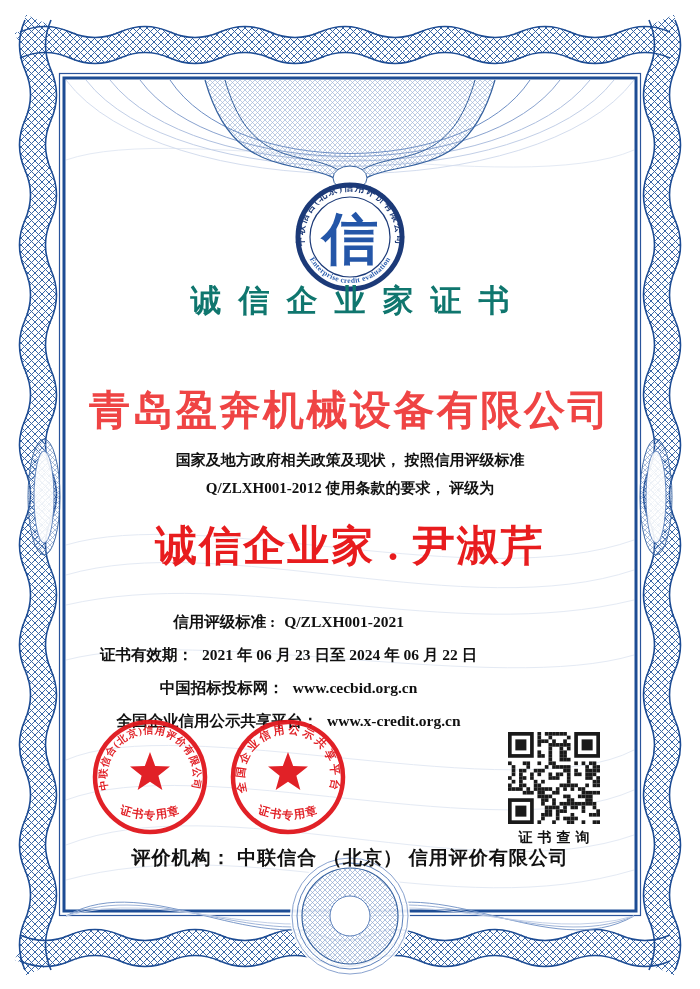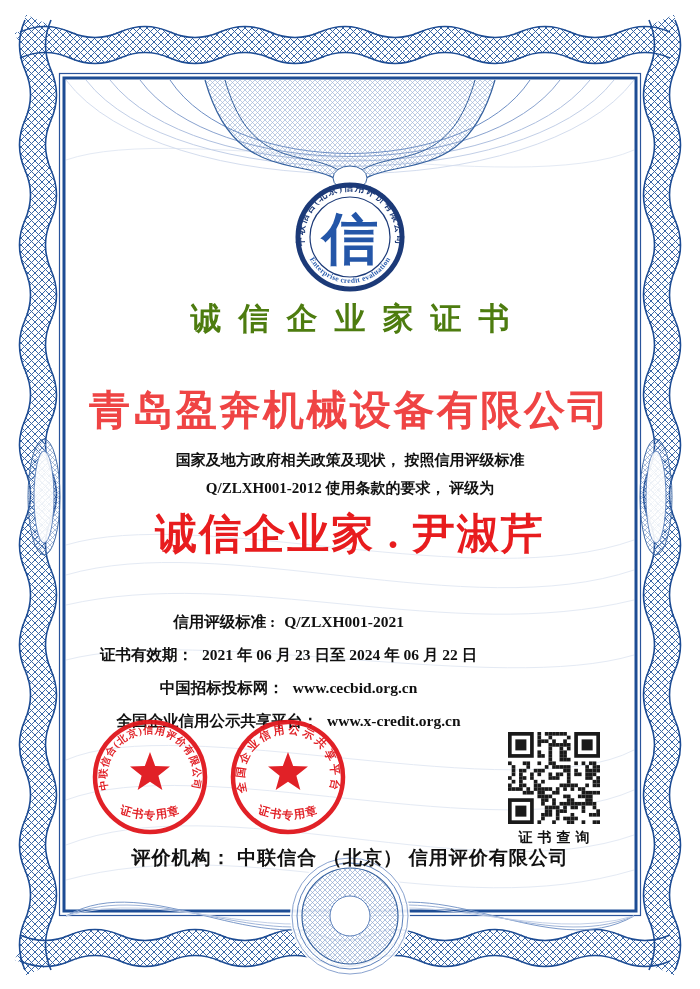--- a/index.html
+++ b/index.html
@@ -1,27 +1,27 @@
 <!DOCTYPE html>
 <html><head>
 <meta charset="utf-8">
 <style>
   html,body{margin:0;padding:0;background:#ffffff;}
   .page{position:relative;width:700px;height:989px;background:#fff;overflow:hidden;
         font-family:"Liberation Serif","DejaVu Serif",serif;color:#111;}
   .abs{position:absolute;}
   svg{display:block;}
   .center{left:66px;width:568px;text-align:center;}
-  .title-cn{top:298px;font-size:31px;font-weight:bold;letter-spacing:17px;text-indent:17px;color:#4d7c0f;text-align:center;}
+  .title-cn{top:280px;font-size:31px;font-weight:bold;letter-spacing:17px;text-indent:17px;color:#0f766e;text-align:center;}
   .title-en{top:326px;font-size:17.5px;font-weight:bold;letter-spacing:.5px;}
   .certno{top:356px;font-size:15.5px;font-weight:bold;letter-spacing:.8px;}
   .certno .lbl{margin-right:10px;}
   .company{top:383px;font-size:41px;font-weight:bold;letter-spacing:2.5px;color:#ef4444;}
   .bodytxt{top:447px;font-size:15px;font-weight:bold;line-height:27.5px;}
-  .award{top:506px;font-size:42px;font-weight:bold;letter-spacing:2px;color:#e81c1e;}
+  .award{top:518px;font-size:42px;font-weight:bold;letter-spacing:2px;color:#e81c1e;}
   .details{top:612px;left:100px;font-size:15.5px;font-weight:bold;text-align:left;}
   .details .row{height:33px;text-align:center;}
   .details .val{margin-left:9px;}
   .qr-label{left:496px;top:829px;width:116px;text-align:center;font-size:14px;font-weight:bold;letter-spacing:5px;text-indent:5px;}
   .issuer{top:845px;font-size:19px;font-weight:bold;letter-spacing:1px;}
   .stamp{opacity:.95;}
 </style>
 </head>
 <body>
 

